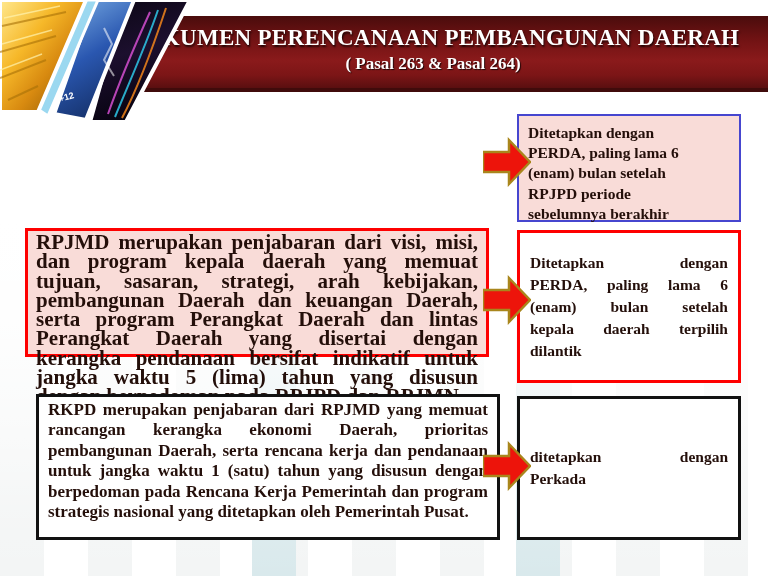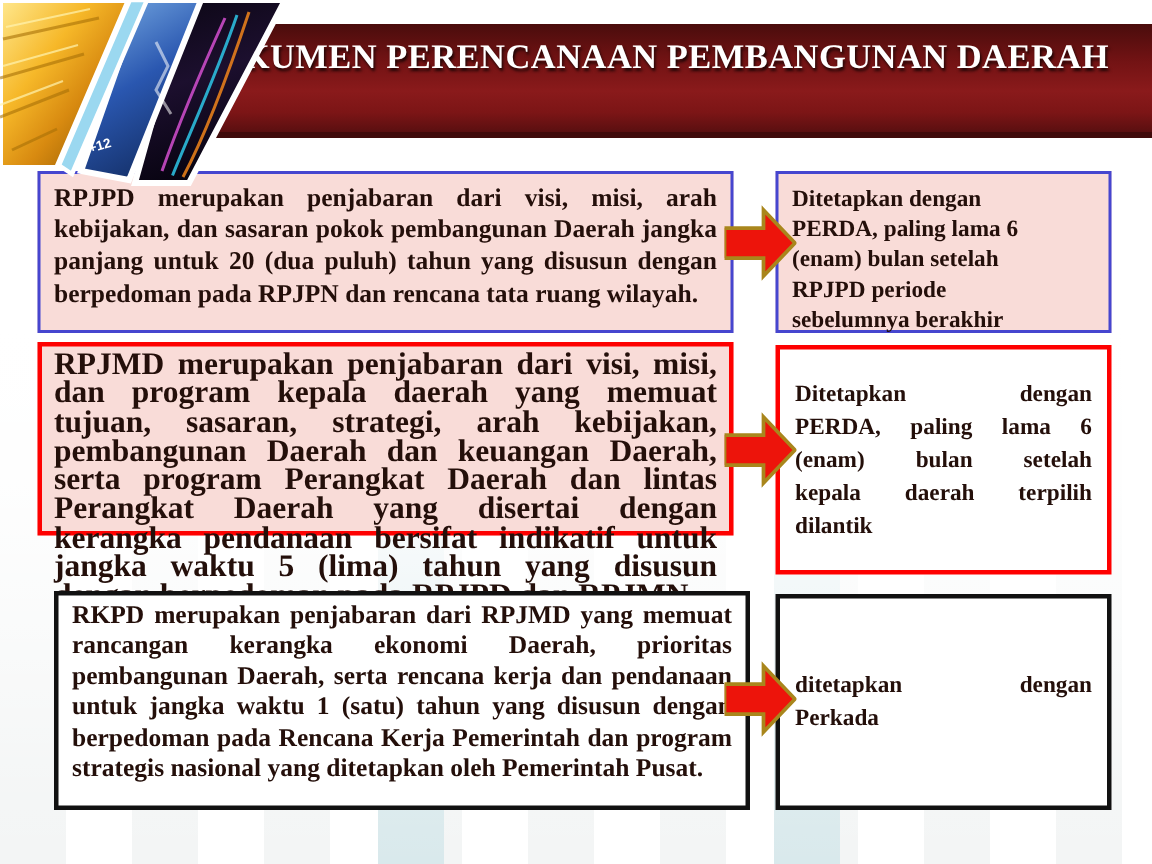--- a/index.html
+++ b/index.html
@@ -56,20 +56,21 @@
 
 <div class="slide">
 
   <div class="stripes"></div>
   <div class="teal-stripe teal-a"></div>
   <div class="teal-stripe teal-b"></div>
   <div class="bg-fade"></div>
 
   <div class="banner" style="background:linear-gradient(180deg,#4a0c0c 0%,#731314 35%,#8a1a1b 62%,#7c1516 82%,#5a0f10 100%);">
     <div class="banner-title">DOKUMEN PERENCANAAN PEMBANGUNAN DAERAH</div>
+    <div class="banner-sub">( Pasal 263 &amp; Pasal 264)</div>
   </div>
 
   <svg class="collage" viewBox="0 0 195 124">
     <defs>
       <linearGradient id="gGold" x1="0" y1="0" x2="1" y2="1">
         <stop offset="0" stop-color="#ffe990"></stop>
         <stop offset="0.35" stop-color="#f6b829"></stop>
         <stop offset="0.6" stop-color="#d88a10"></stop>
         <stop offset="0.8" stop-color="#a96a06"></stop>
         <stop offset="1" stop-color="#f2c14a"></stop>
@@ -101,21 +102,20 @@
 
     <polygon points="84,0 98,0 48,116 36,108" fill="#9bd8f0" stroke="#ffffff" stroke-width="3"></polygon>
 
     <g>
       <polygon points="0,0 86,0 38,112 0,112" fill="url(#gGold)" stroke="#ffffff" stroke-width="4"></polygon>
       <path d="M2,26 L66,12 M0,52 L56,36 M0,78 L46,60 M8,100 L38,86" stroke="#a76f06" stroke-width="2" opacity="0.6" fill="none"></path>
       <path d="M4,18 L60,6 M2,44 L52,30 M0,70 L42,54" stroke="#fff3b0" stroke-width="1.5" opacity="0.7" fill="none"></path>
     </g>
   </svg>
 
-  <div id="lbox1" class="box left-col pink b-blue just">RPJPD merupakan penjabaran dari visi, misi, arah kebijakan, dan sasaran pokok pembangunan Daerah jangka panjang untuk 20 (dua puluh) tahun yang disusun dengan berpedoman pada RPJPN dan rencana tata ruang wilayah.</div>
   <svg id="arrow1" class="arrow" viewBox="0 0 48 52">
     <polygon points="0,16 26,16 26,4 47,26 26,48 26,36 0,36" fill="#ED140B" stroke="#A9861C" stroke-width="2.5"></polygon>
   </svg>
   <div id="rbox1" class="box right-col pink b-blue prelines">Ditetapkan dengan
 PERDA, paling lama 6
 (enam) bulan setelah
 RPJPD periode
 sebelumnya berakhir</div>
 
   <div id="lbox2" class="box left-col pink b-red just">RPJMD merupakan penjabaran dari visi, misi, dan program kepala daerah yang memuat tujuan, sasaran, strategi, arah kebijakan, pembangunan Daerah dan keuangan Daerah, serta program Perangkat Daerah dan lintas Perangkat Daerah yang disertai dengan kerangka pendanaan bersifat indikatif untuk jangka waktu 5 (lima) tahun yang disusun dengan berpedoman pada RPJPD dan RPJMN.</div>

